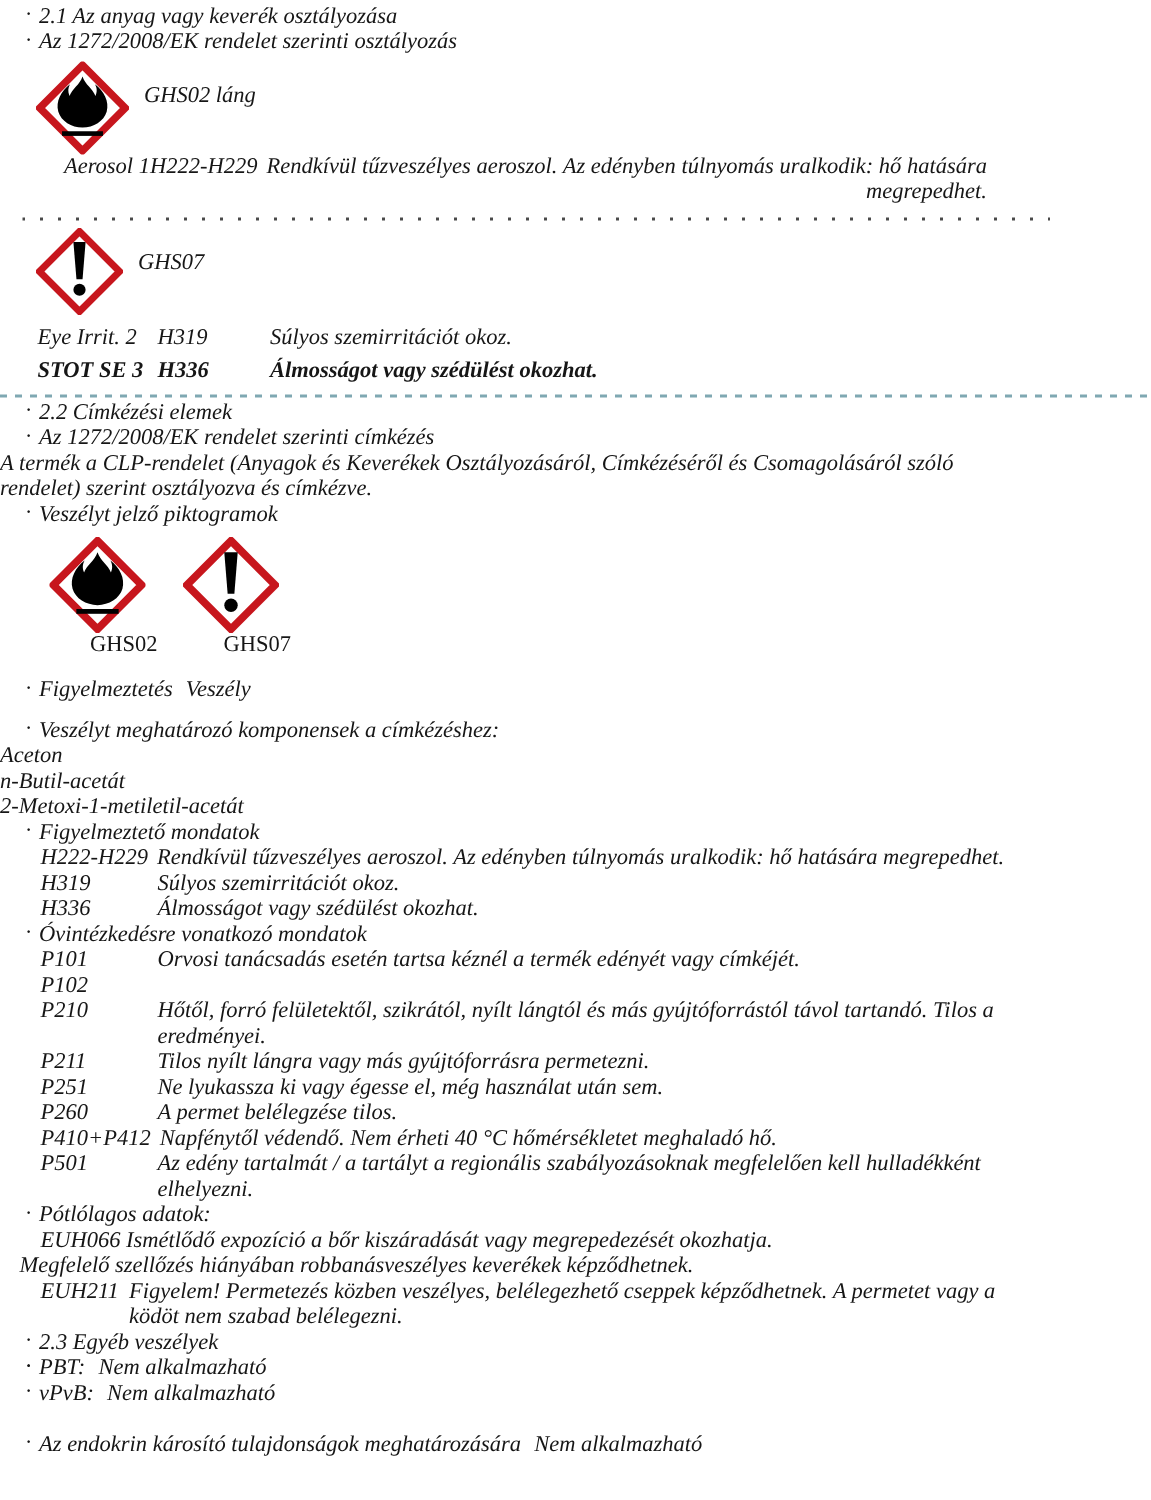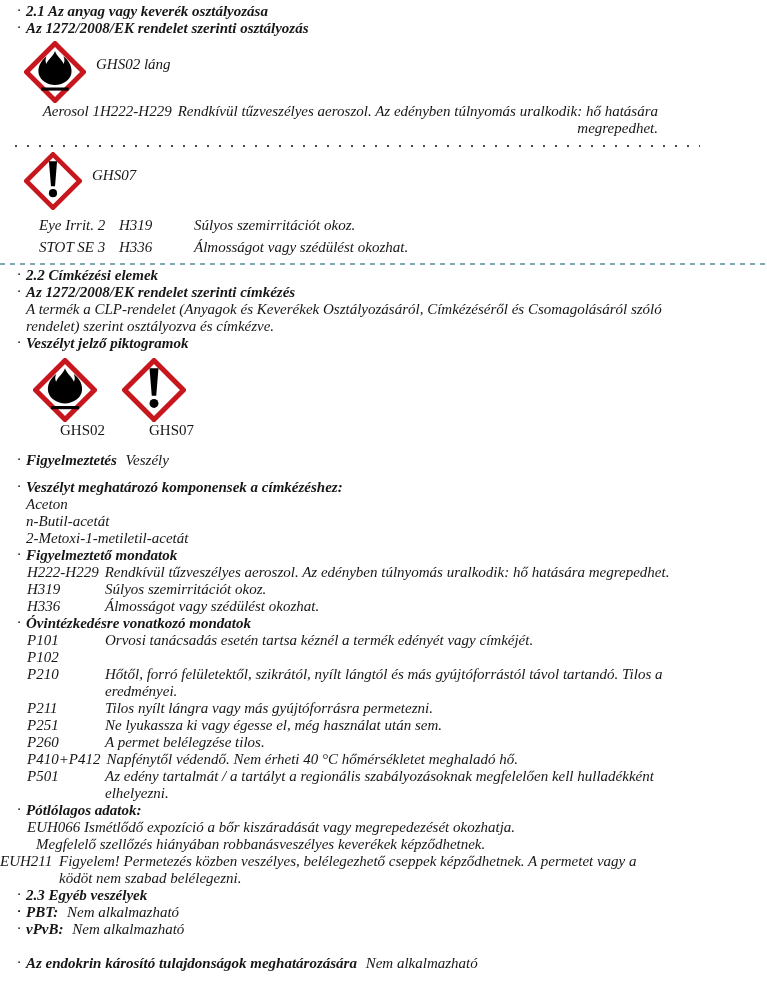--- a/index.html
+++ b/index.html
@@ -7,43 +7,43 @@
     width:767px; height:1000px; overflow:hidden;
     font-family:"Liberation Serif","DejaVu Serif",serif;
     font-style:italic;
     font-size:15px; line-height:17px; color:#161616;
   }
   .page { padding-top:3px; }
 
   
   .hline { position:relative; padding-left:26px; white-space:nowrap; }
   .bullet { position:absolute; left:17px; top:-1px; font-weight:400; }
-  .b { font-weight:bold;text-align:right; }
+  .b { font-weight:normal;text-align:right; }
   .val { margin-left:5px; }
 
   
-  .plain { padding-left:26px; white-space:nowrap; }
-
-  
-  .c21 { display:flex; padding-left:39px; white-space:nowrap; }
+  .plain { white-space:nowrap; }
+
+  
+  .c21 { display:flex; padding-left:25px; white-space:nowrap; }
   .c21 .cls { flex:0 0 80px; }
   .c21 .code { flex:0 0 75px; }
 
   
   .aerosol { display:flex; padding-left:25px; white-space:nowrap;text-align:right; }
   .aerosol .cls { flex:0 0 75px; }
   .aerosol .l2 { padding-left:85px; }
   .aerosol .code { margin-right:6px; }
 
   
   .crow { display:flex; padding-left:27px; white-space:nowrap; }
   .crow .code { flex:0 0 78px; }
 
   
-  .euh { display:flex; white-space:nowrap; }
+  .euh { display:flex; padding-left:27px; white-space:nowrap; }
   .euh .code { flex:0 0 59px; }
 
   
   .dotsep {
     height:2px; width:685px; margin:8px 0 5px 15px;
     background:repeating-linear-gradient(to right,#4a4a4a 0 2px,transparent 2px 12px);
   }
   .dashsep {
     height:2px; width:767px; margin:7px 0 2px 0;
     background:repeating-linear-gradient(to right,#7fa8b2 0 5px,transparent 5px 10px);
@@ -53,21 +53,21 @@
   .picto-row { display:flex; align-items:flex-start; margin-left:24px;font-family:Liberation Serif, serif; }
   .picto-row.g02 { margin-top:4px; }
   .picto-row.g07 { margin-top:4px; }
   .picto-caption { margin:15px 0 0 10px; }
   .pair { display:flex; gap:8px; margin:6px 0 0 24px; }
   .pcol { display:flex; flex-direction:column; align-items:center; }
   .plabel { font-style:normal; margin-top:0px;margin-left:36px; }
   .dframe { fill:#ffffff; stroke:#c7161d; stroke-width:8; stroke-linejoin:miter; }
   .glyph { fill:#000000; }
   .spacer { height:17px; }
-  .mt5  { margin-top:5px; }
+  .mt5  { margin-top:5px;font-weight:bold; }
   .mt7  { margin-top:7px; }
   .mt10 { margin-top:10px; }
   .mt13 { margin-top:13px; }
 </style>
 </head>
 <body>
 
 <div class="page">
 
   <div class="hline">
@@ -227,21 +227,21 @@
       <div>Az edény tartalmát / a tartályt a regionális szabályozásoknak megfelelően kell hulladékként</div>
       <div>elhelyezni.</div>
     </div>
   </div>
 
   <div class="hline">
     <span class="bullet">·</span>
     <span class="b">Pótlólagos adatok:</span>
   </div>
   <div class="plain" style="padding-left:27px;">EUH066 Ismétlődő expozíció a bőr kiszáradását vagy megrepedezését okozhatja.</div>
-  <div class="plain" style="padding-left:36px;">Megfelelő szellőzés hiányában robbanásveszélyes keverékek képződhetnek.</div>
+  <div class="plain" style="padding-left:13px;">Megfelelő szellőzés hiányában robbanásveszélyes keverékek képződhetnek.</div>
   <div class="euh">
     <span class="code">EUH211</span>
     <div>
       <div>Figyelem! Permetezés közben veszélyes, belélegezhető cseppek képződhetnek. A permetet vagy a</div>
       <div>ködöt nem szabad belélegezni.</div>
     </div>
   </div>
 
   <div class="hline">
     <span class="bullet">·</span>

